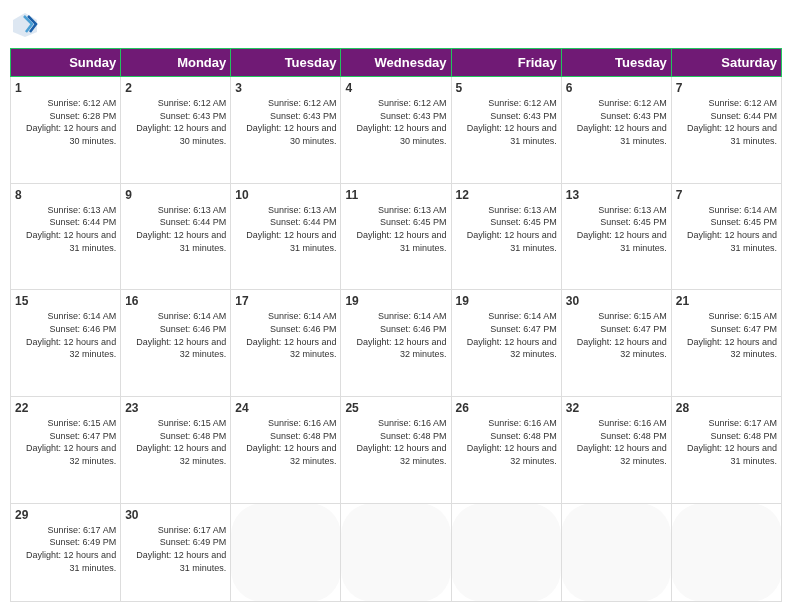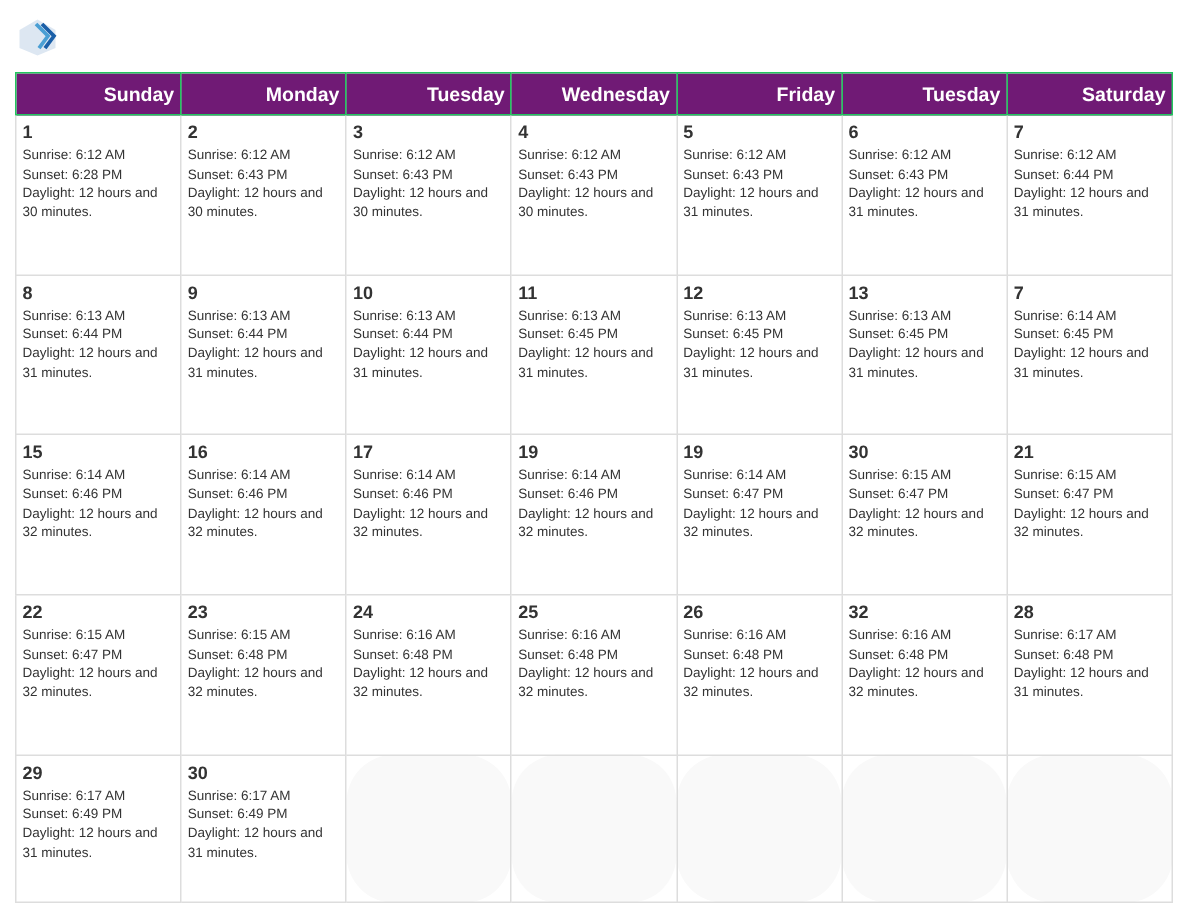--- a/index.html
+++ b/index.html
@@ -84,20 +84,21 @@
     .day-num {
       font-size: 12px;
       font-weight: bold;
       display: block;
       margin-bottom: 2px;
     }
     .day-info {
       font-size: 9px;
       line-height: 1.4;
       color: #333;
+      text-align: right;
     }
     .empty-cell {
       background: #f9f9f9;
     }
     table {
       width: 100%;
       border-collapse: collapse;
     }
   </style>
 </head>

